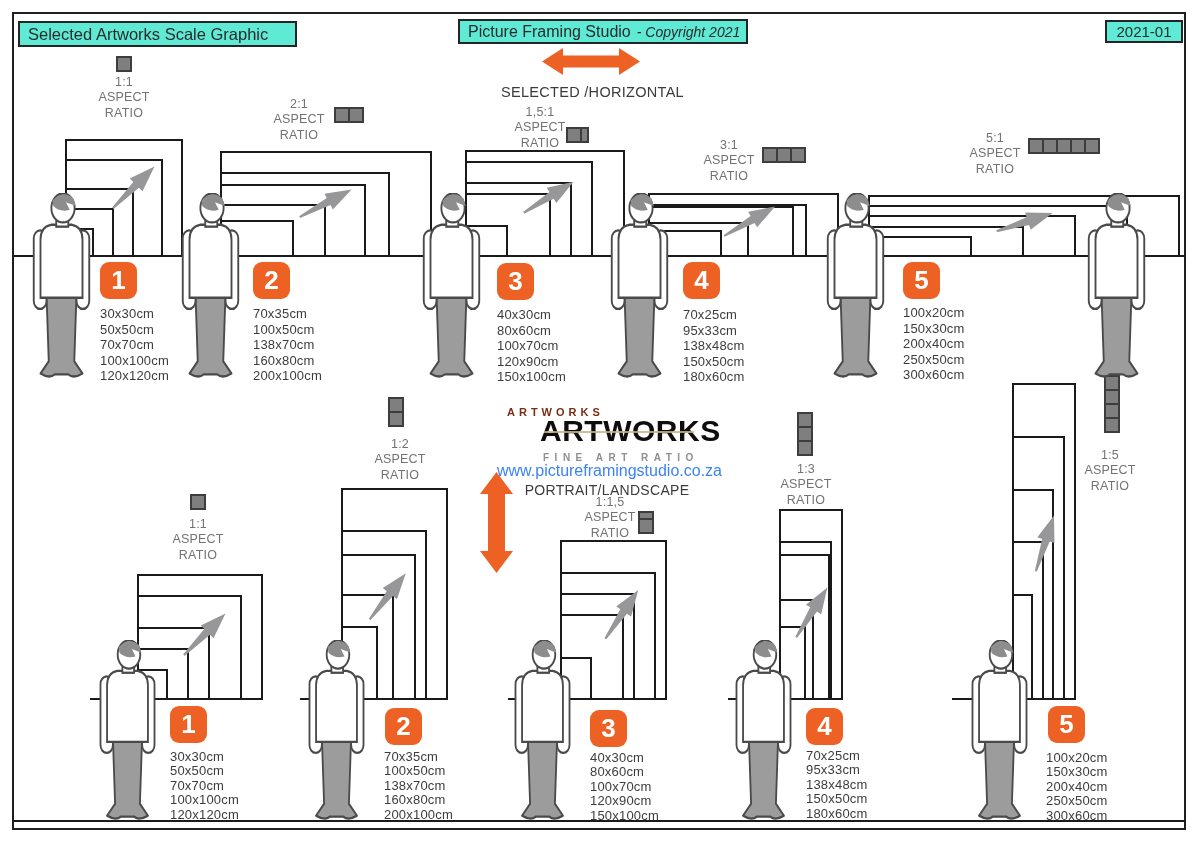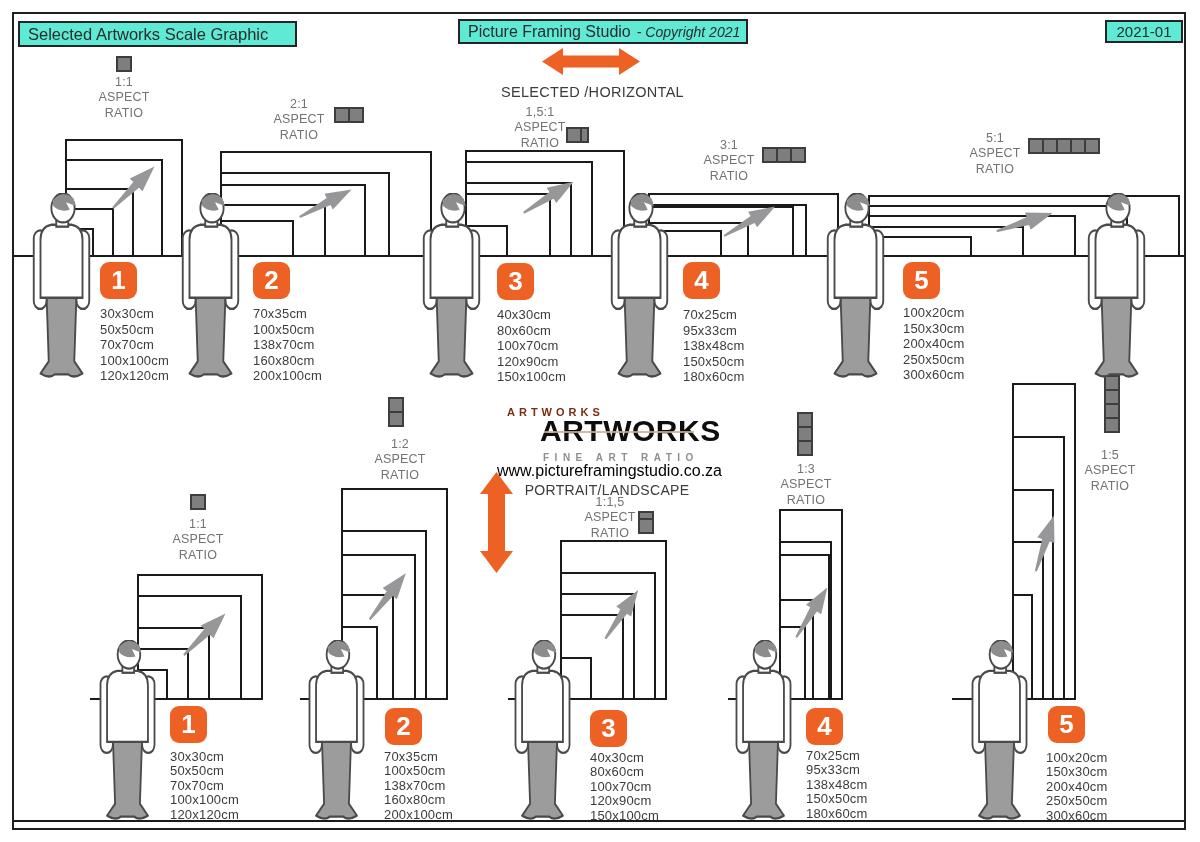--- a/index.html
+++ b/index.html
@@ -26,21 +26,21 @@
   .icon:not(.v) .cell+.cell{margin-left:-2px;}
   .icon.v .cell+.cell{margin-top:-2px;}
   .person{position:absolute;}
   .arrow{position:absolute;}
   .dirlabel{position:absolute;text-align:center;font-size:14.5px;color:#3b3b3b;
             letter-spacing:.3px;}
   .logo-top{position:absolute;font-size:11px;font-weight:bold;letter-spacing:4px;color:#7b2c12;}
   .logo-main{position:absolute;font-size:30px;font-weight:800;letter-spacing:.5px;color:#0d0d0d;}
   .logo-strike{position:absolute;background:#c9b28c;opacity:.85;}
   .logo-sub{position:absolute;font-size:10px;font-weight:bold;letter-spacing:5.5px;color:#8f8f8f;}
-  .website{position:absolute;font-size:16px;color:#000000;text-align:center;}
+  .website{position:absolute;font-size:16px;color:#3b82f6;text-align:center;}
 </style>
 </head>
 <body>
 
 <svg width="0" height="0" style="position:absolute">
   <defs>
     <g id="person-g">
       <path d="M30,108 L70,108 L67,180 L78,193 Q66,199 59,194 L41,194 Q34,199 22,193 L33,180 Z" fill="#9c9c9c" stroke="#4a4a4a" stroke-width="2.5" stroke-linejoin="round"></path>
       <rect x="13" y="40" width="17" height="84" rx="8.5" fill="#ffffff" stroke="#4a4a4a" stroke-width="2.5"></rect>
       <rect x="70" y="40" width="17" height="84" rx="8.5" fill="#ffffff" stroke="#4a4a4a" stroke-width="2.5"></rect>

